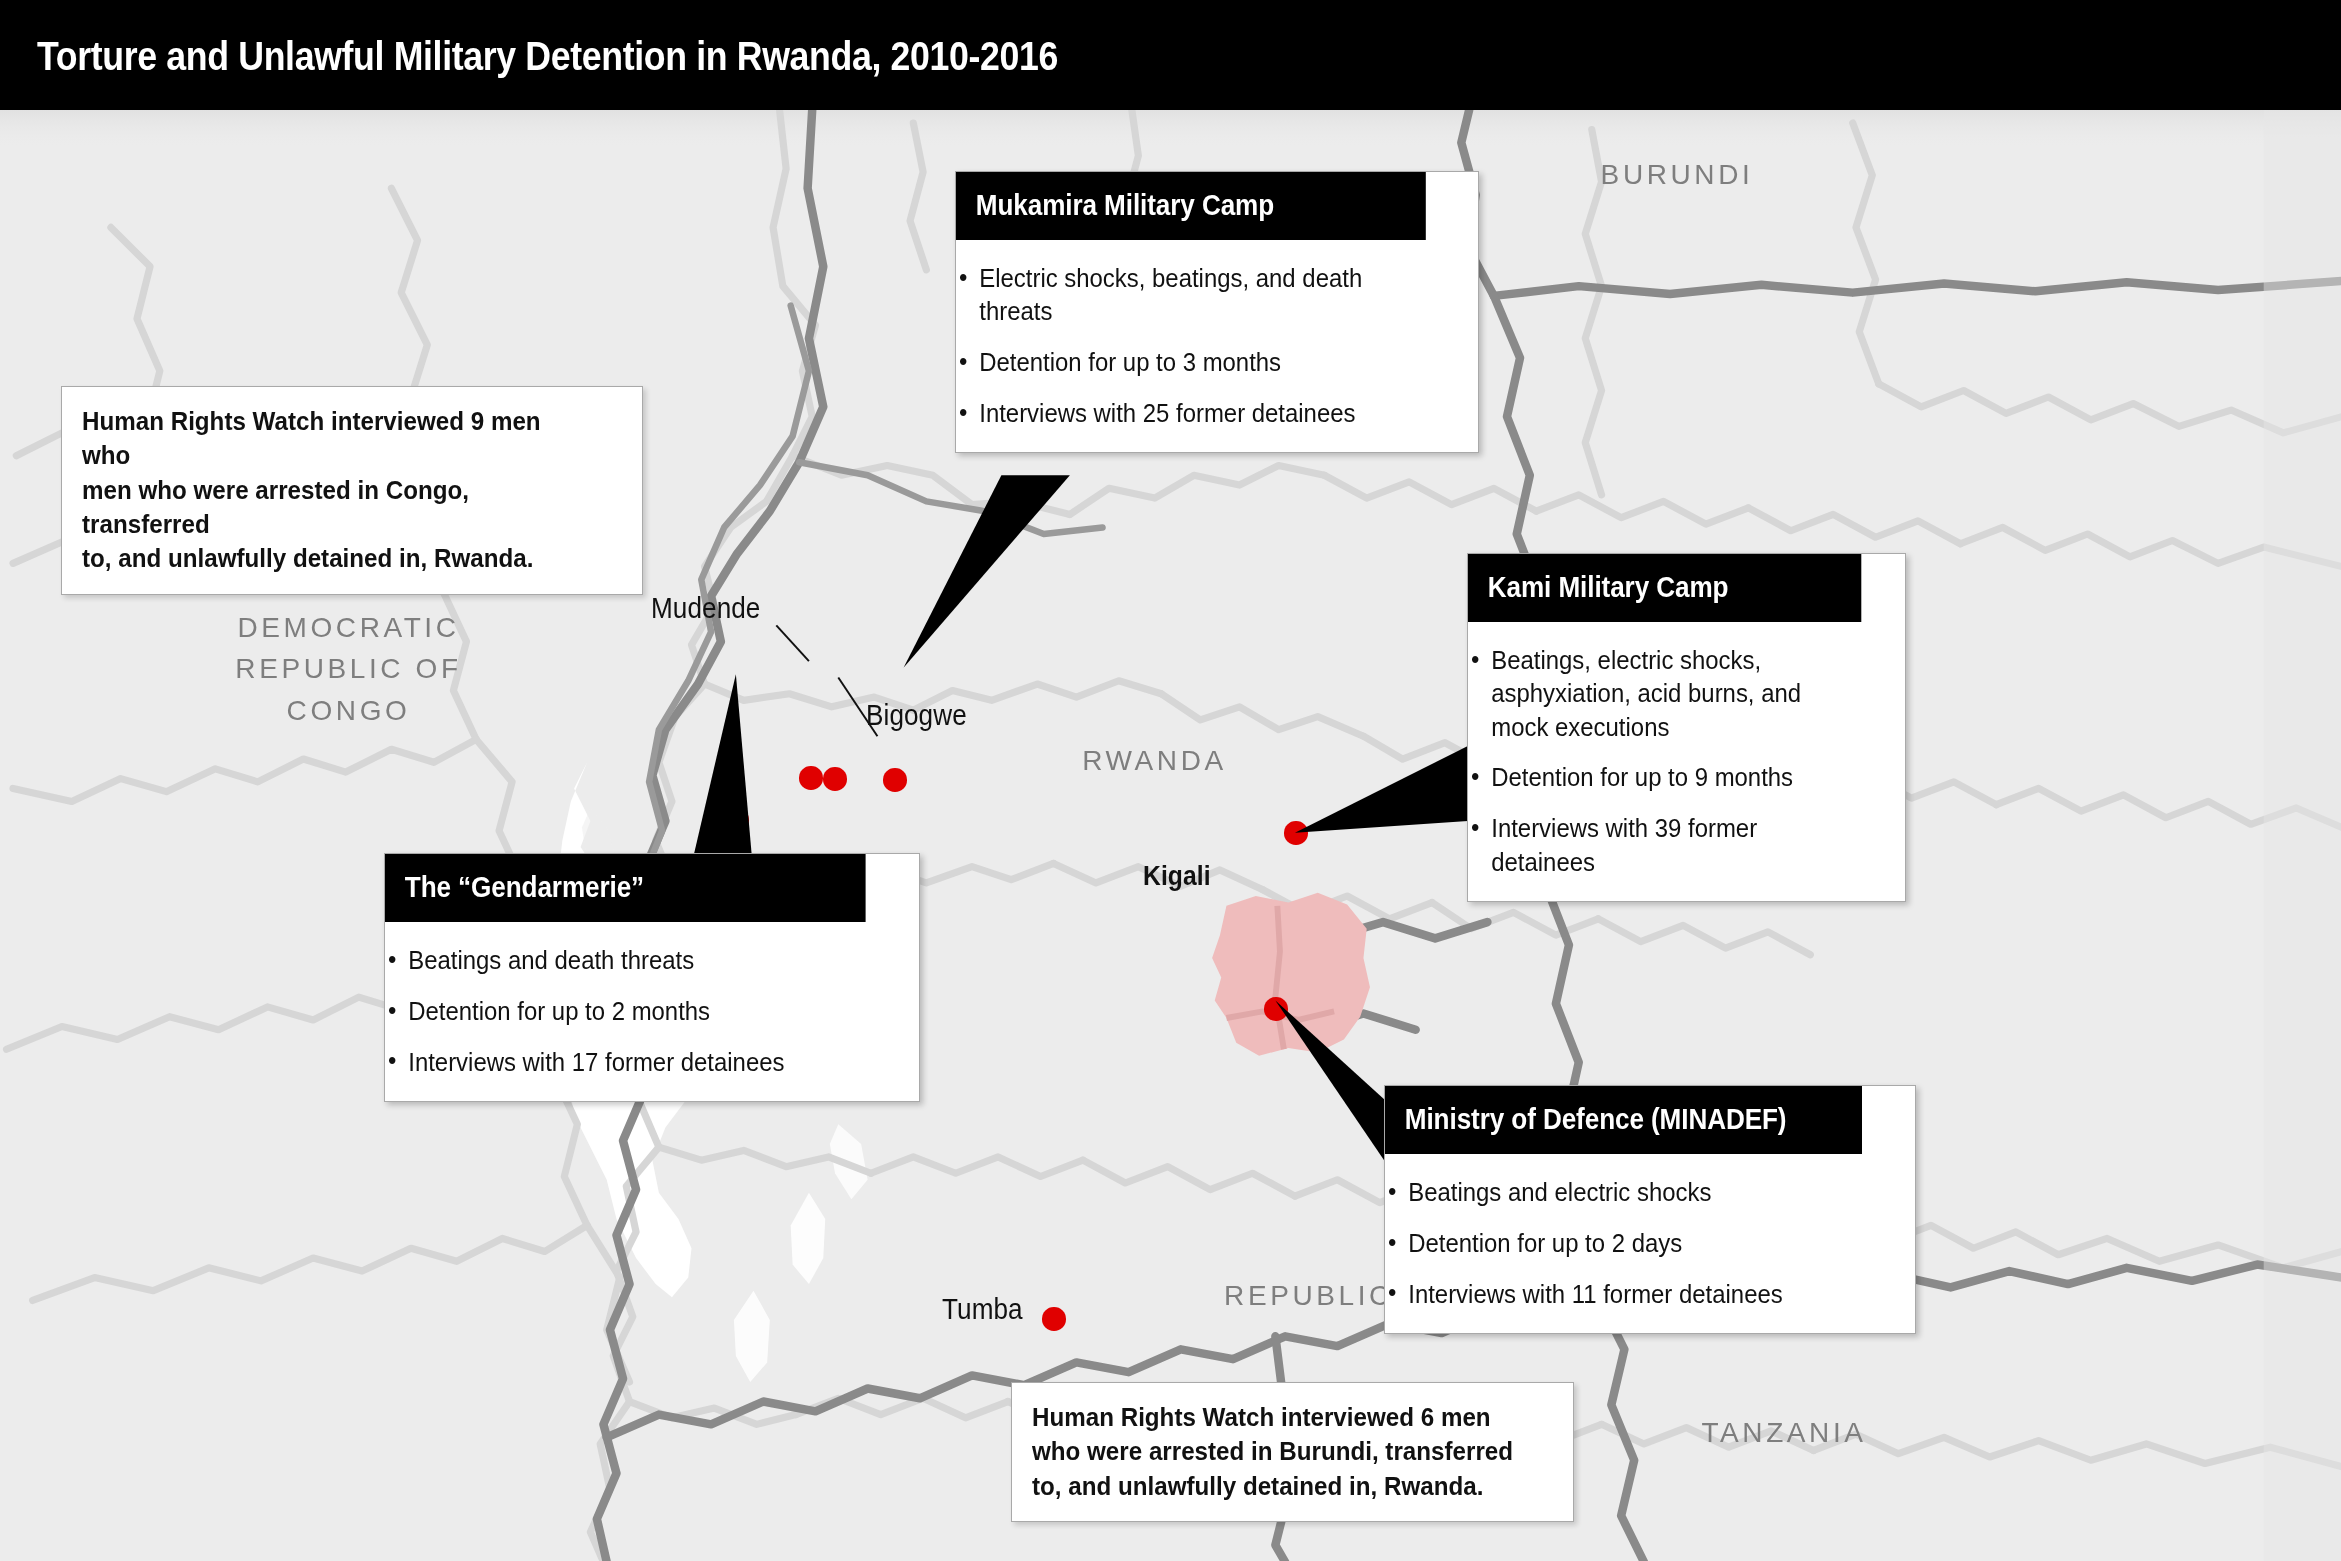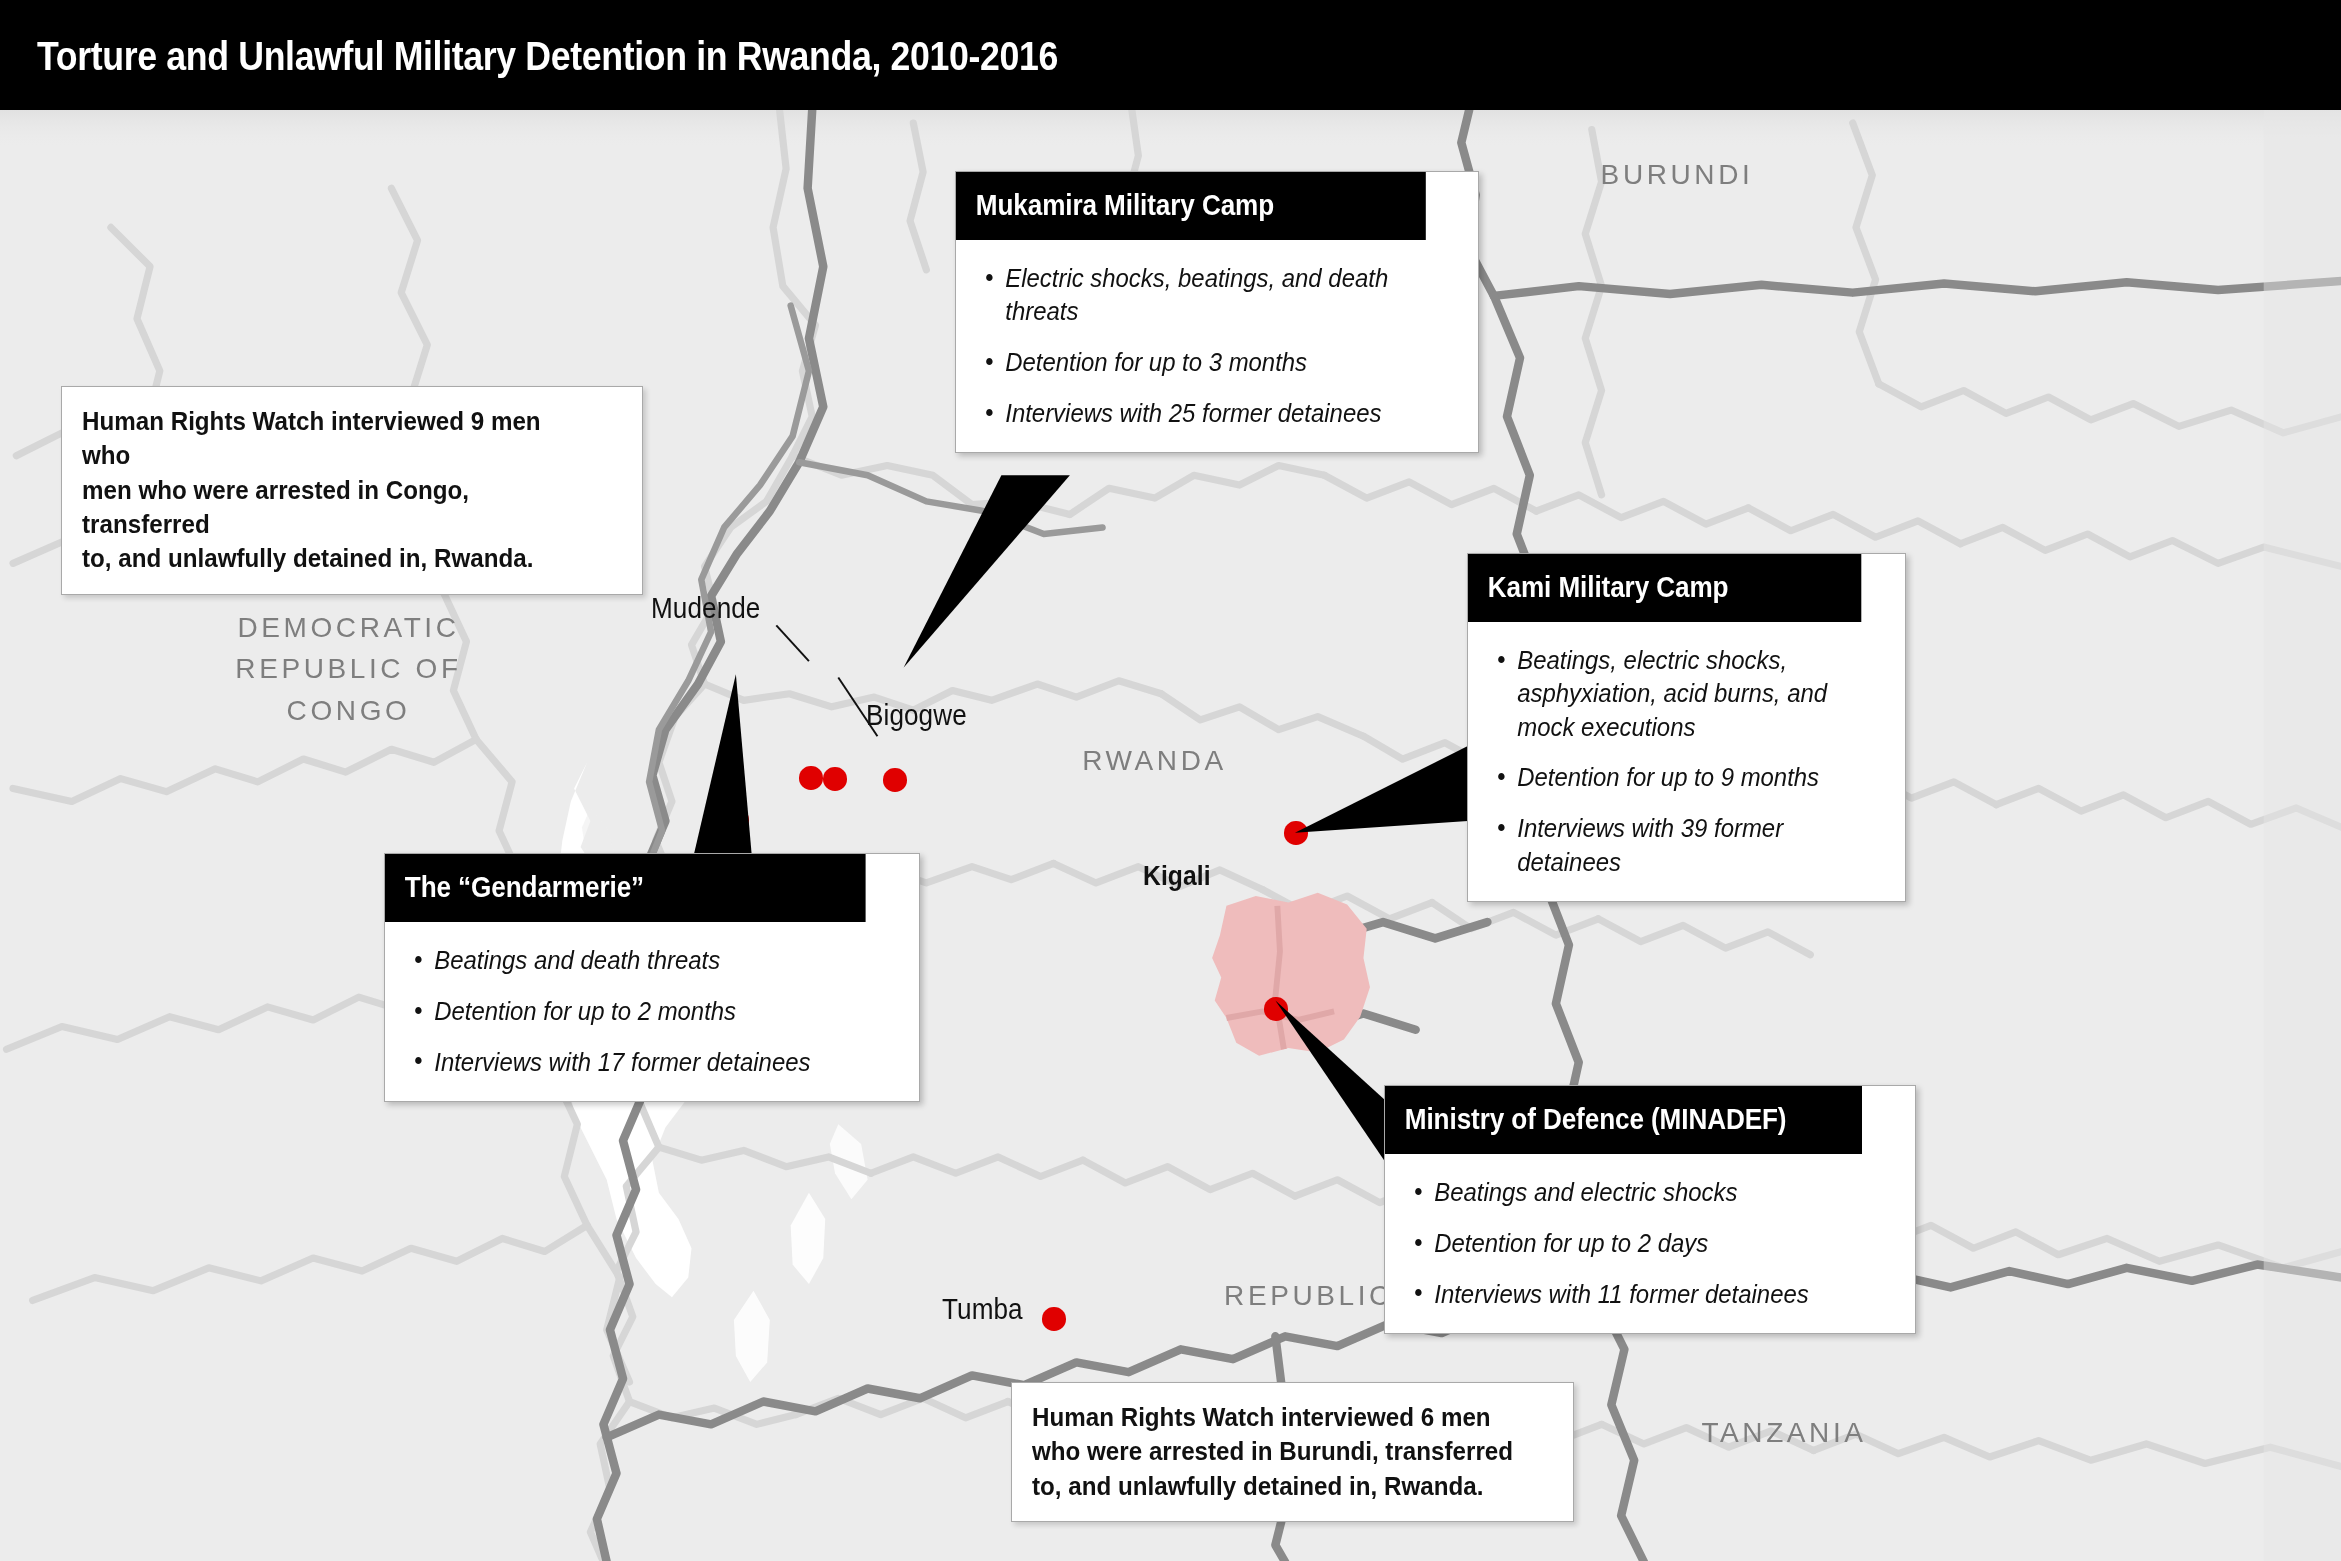--- a/index.html
+++ b/index.html
@@ -96,26 +96,25 @@
     font-family:"Liberation Sans", sans-serif;
     font-weight:bold;
     font-size:29px;
     letter-spacing:-0.1px;
     padding:17px 22px 18px 22px;
     transform:scaleX(0.9);
     transform-origin:left center;
     white-space:nowrap;
   }
   .callout-body{
-    padding:22px 22px 22px 29px;
+    padding:22px 22px 22px 3px;
     font-family:"Liberation Sans", sans-serif;
     font-size:26px;
     color:#111111;
     line-height:1.28;
-    font-style:italic;
   }
   .callout-body ul{margin:0;padding:0;list-style:none;}
   .callout-body li{
     position:relative;
     padding-left:22px;
     margin:0 0 17.6px 0;
     transform:scaleX(0.92);
     transform-origin:left center;
   }
   .callout-body li:last-child{margin-bottom:0;}

